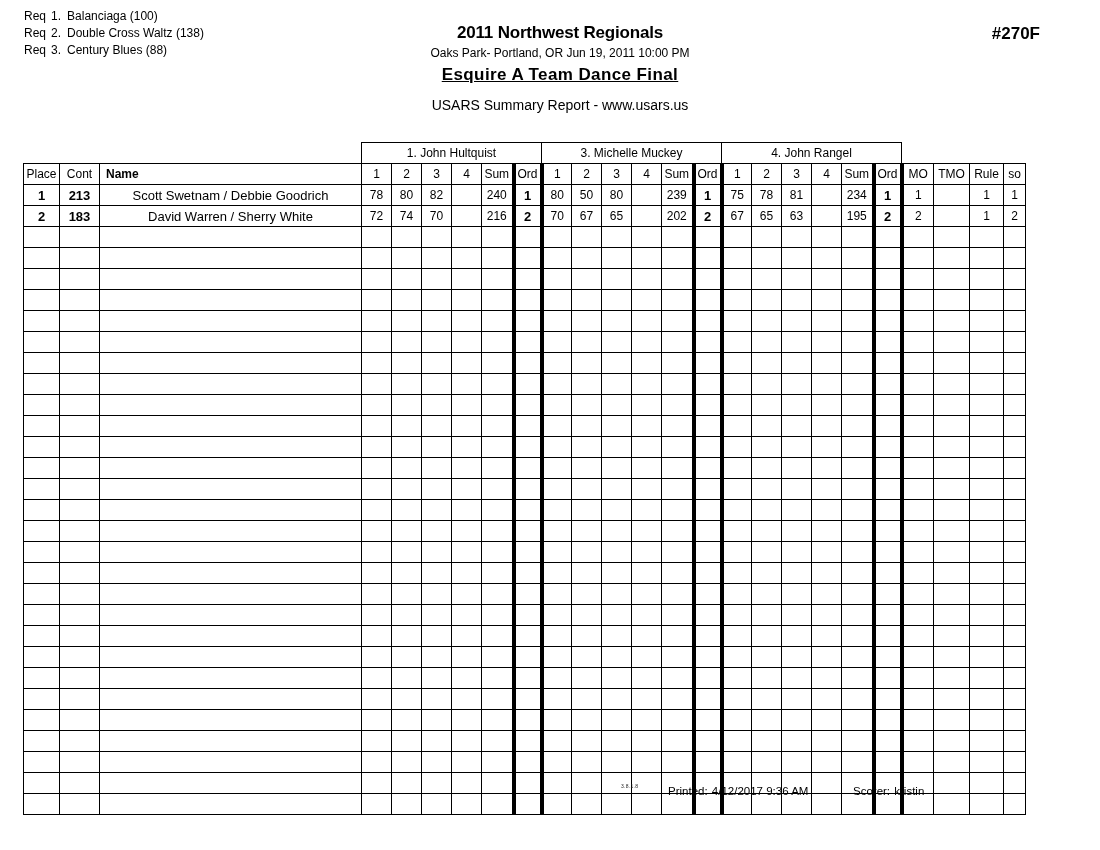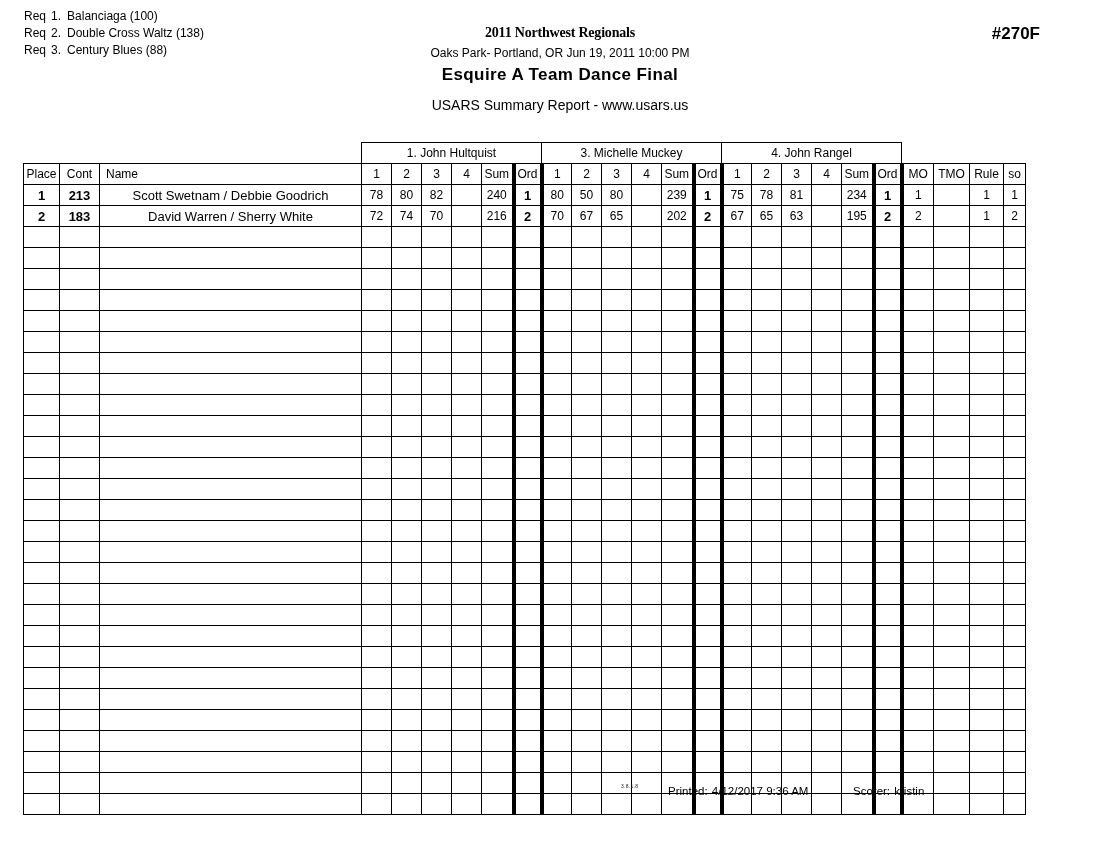--- a/index.html
+++ b/index.html
@@ -32,35 +32,35 @@
 
   
   #title-block {
     position: absolute;
     left: 250px;
     top: 22px;
     width: 620px;
     text-align: center;
   }
   #meet-title {
-    font-size: 14px;
+    font-size: 17px;
     font-weight: bold;
     line-height: 21px;
     letter-spacing: -0.2px;
-    font-family: Liberation Serif, serif;
   }
   #venue-line {
     font-size: 12px;
     line-height: 20px;
   }
   #event-title {
     font-size: 17px;
     font-weight: bold;
     line-height: 24px;
     letter-spacing: 0.4px;
+    text-decoration: underline;
   }
   #report-line {
     font-size: 14px;
     line-height: 21px;
     margin-top: 8px;
   }
 
   
   #report-number {
     position: absolute;
@@ -113,20 +113,21 @@
   td.name-cell {
     text-align: left;
     padding-left: 6px;
   }
   td.hdr {
     text-align: center;
   }
   td.hdr.name-hdr {
     text-align: left;
     padding-left: 6px;
+    font-weight: bold;
   }
   tr.data-row td {
     font-weight: bold;
     font-size: 13px;
   }
   tr.data-row td.score {
     font-weight: normal;
     font-size: 12px;
   }
   tr.data-row td.name-cell {

